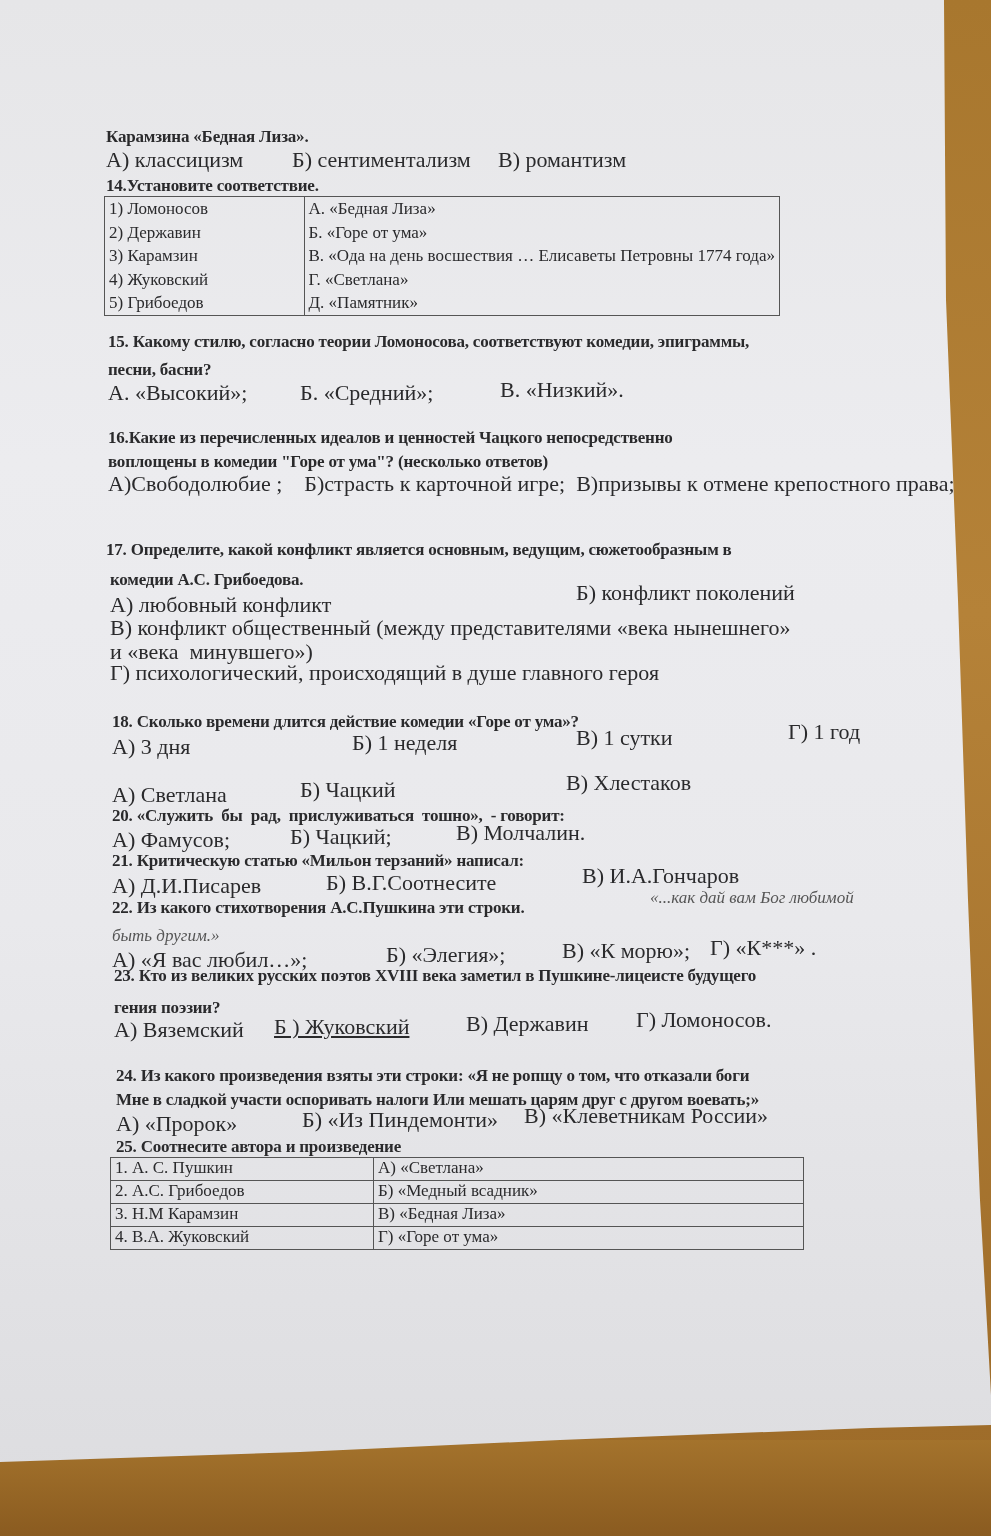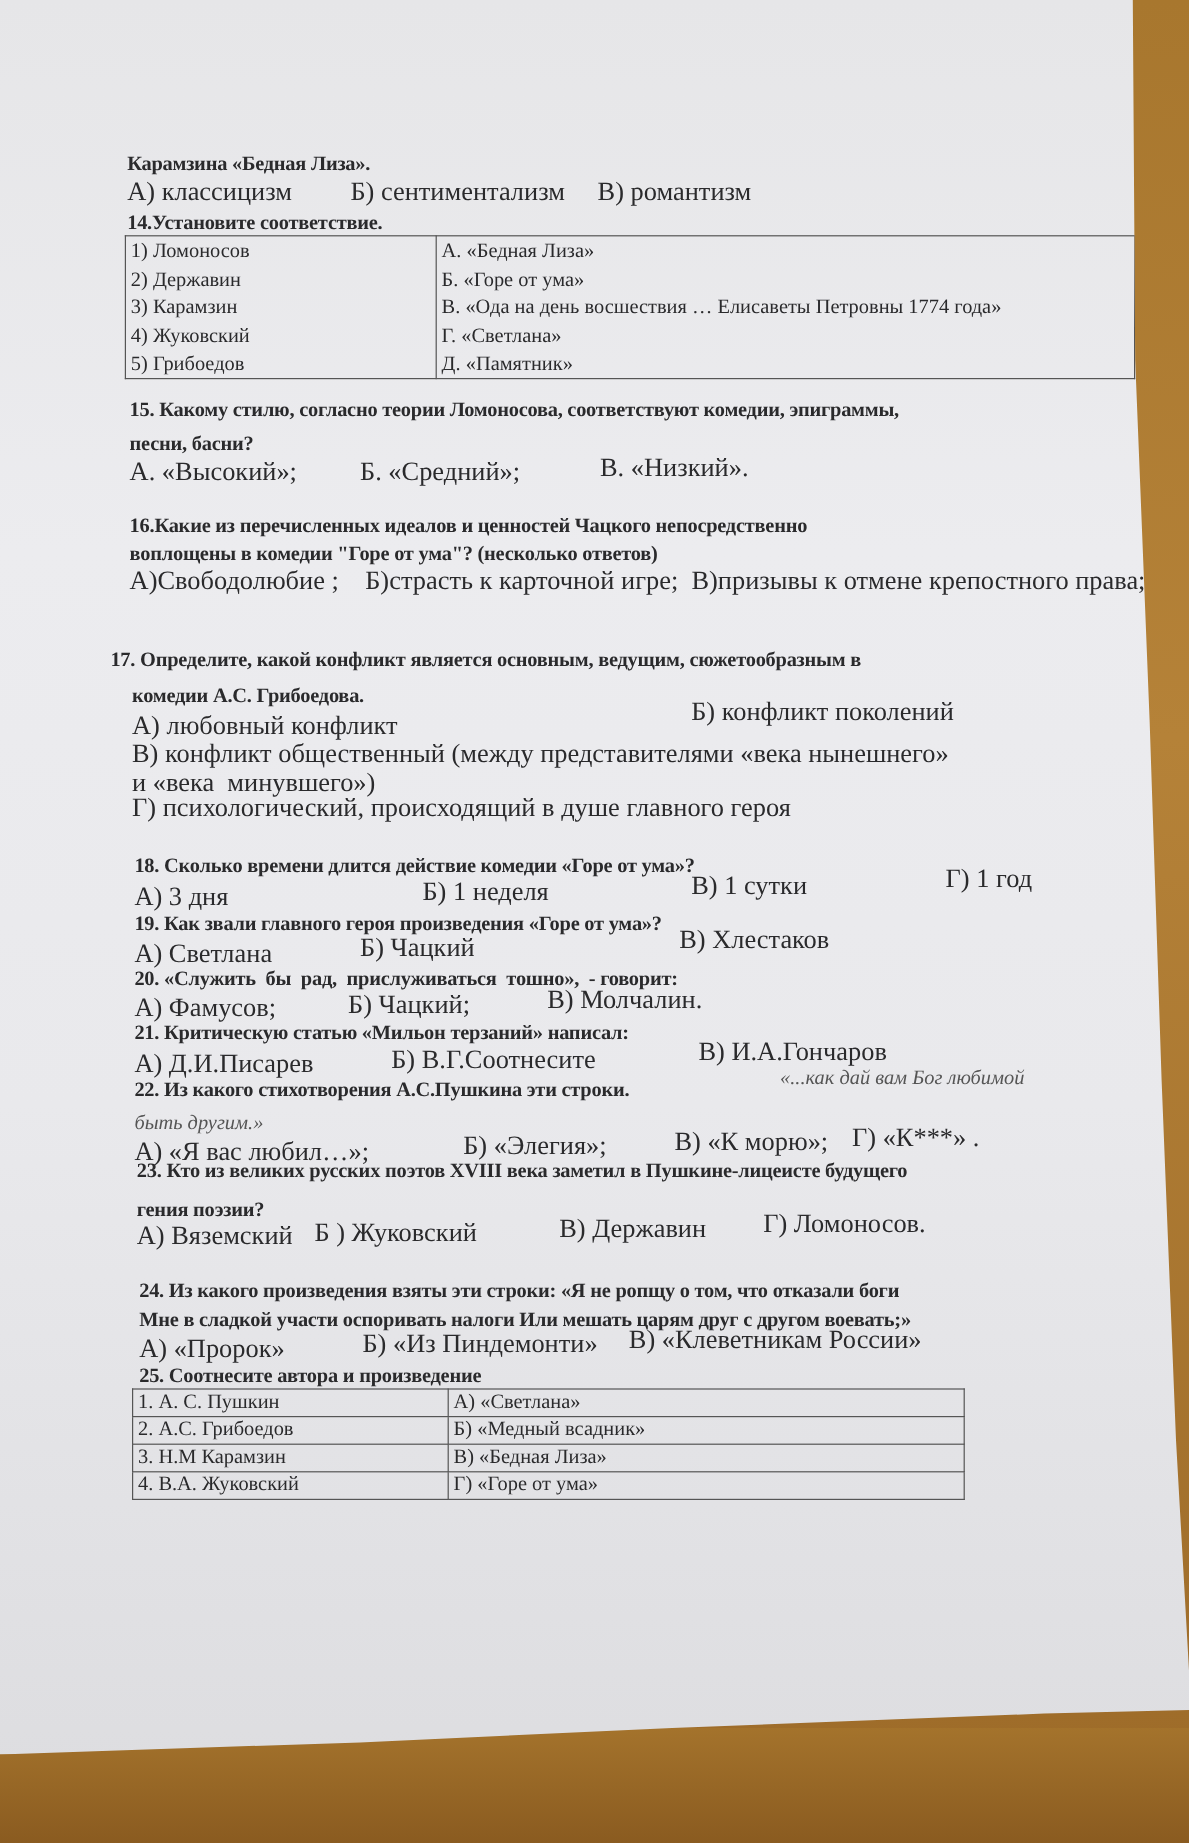--- a/index.html
+++ b/index.html
@@ -32,21 +32,21 @@
 <div class="wood-bottom"></div>
 
 <div class="paper">
 
   <div class="line b" style="left:106px;top:127px;">Карамзина «Бедная Лиза».</div>
   <div class="opt" style="left:106px;top:150px;">А) классицизм</div>
   <div class="opt" style="left:292px;top:150px;">Б) сентиментализм</div>
   <div class="opt" style="left:498px;top:150px;">В) романтизм</div>
 
   <div class="line b" style="left:106px;top:176px;">14.Установите соответствие.</div>
-  <table class="match" style="left:104px;top:196px;width:842px;">
+  <table class="match" style="left:104px;top:196px;width:676px;">
     <tbody>
         <tr>
       <td style="width:250px;" class="cellstack">
         <div>1) Ломоносов</div>
         <div>2) Державин</div>
         <div>3) Карамзин</div>
         <div>4) Жуковский</div>
         <div>5) Грибоедов</div>
       </td>
       <td class="cellstack">
@@ -63,35 +63,34 @@
   <div class="line b" style="left:108px;top:332px;">15. Какому стилю, согласно теории Ломоносова, соответствуют комедии, эпиграммы,</div>
   <div class="line b" style="left:108px;top:360px;">песни, басни?</div>
   <div class="opt" style="left:108px;top:383px;">А. «Высокий»;</div>
   <div class="opt" style="left:300px;top:383px;">Б. «Средний»;</div>
   <div class="opt" style="left:500px;top:380px;">В. «Низкий».</div>
 
   <div class="line b" style="left:108px;top:428px;">16.Какие из перечисленных идеалов и ценностей Чацкого непосредственно</div>
   <div class="line b" style="left:108px;top:452px;">воплощены в комедии "Горе от ума"? (несколько ответов)</div>
   <div class="opt" style="left:108px;top:474px;white-space:pre;">А)Свободолюбие ;    Б)страсть к карточной игре;  В)призывы к отмене крепостного права;</div>
 
-  <div class="line b" style="left:92px;top:540px;">17. Определите, какой конфликт является основным, ведущим, сюжетообразным в</div>
+  <div class="line b" style="left:106px;top:540px;">17. Определите, какой конфликт является основным, ведущим, сюжетообразным в</div>
   <div class="line b" style="left:110px;top:570px;">комедии А.С. Грибоедова.</div>
   <div class="opt" style="left:110px;top:595px;text-align:center;">А) любовный конфликт</div>
   <div class="opt" style="left:576px;top:583px;">Б) конфликт поколений</div>
   <div class="opt" style="left:110px;top:618px;">В) конфликт общественный (между представителями «века нынешнего»</div>
   <div class="opt" style="left:110px;top:642px;white-space:pre;">и «века  минувшего»)</div>
   <div class="opt" style="left:110px;top:663px;">Г) психологический, происходящий в душе главного героя</div>
 
   <div class="line b" style="left:112px;top:712px;">18. Сколько времени длится действие комедии «Горе от ума»?</div>
   <div class="opt" style="left:112px;top:737px;">А) 3 дня</div>
   <div class="opt" style="left:352px;top:733px;">Б) 1 неделя</div>
   <div class="opt" style="left:576px;top:728px;">В) 1 сутки</div>
   <div class="opt" style="left:788px;top:722px;">Г) 1 год</div>
 
-  <div class="line b" style="left:112px;top:760px;">19. Как звали главного героя произведения «Горе от ума»?</div>
   <div class="opt" style="left:112px;top:785px;">А) Светлана</div>
   <div class="opt" style="left:300px;top:780px;">Б) Чацкий</div>
   <div class="opt" style="left:566px;top:773px;">В) Хлестаков</div>
 
   <div class="line b" style="left:112px;top:806px;white-space:pre;">20. «Служить  бы  рад,  прислуживаться  тошно»,  - говорит:</div>
   <div class="opt" style="left:112px;top:830px;">А) Фамусов;</div>
   <div class="opt" style="left:290px;top:827px;">Б) Чацкий;</div>
   <div class="opt" style="left:456px;top:823px;">В) Молчалин.</div>
 
   <div class="line b" style="left:112px;top:851px;">21. Критическую статью «Мильон терзаний» написал:</div>
@@ -103,21 +102,21 @@
   <div class="line i" style="left:650px;top:888px;color:#555;">«...как дай вам Бог любимой</div>
   <div class="line i" style="left:112px;top:926px;color:#555;">быть другим.»</div>
   <div class="opt" style="left:112px;top:950px;">А) «Я вас любил…»;</div>
   <div class="opt" style="left:386px;top:945px;">Б) «Элегия»;</div>
   <div class="opt" style="left:562px;top:941px;">В) «К морю»;</div>
   <div class="opt" style="left:710px;top:938px;">Г) «К***» .</div>
 
   <div class="line b" style="left:114px;top:966px;">23. Кто из великих русских поэтов XVIII века заметил в Пушкине-лицеисте будущего</div>
   <div class="line b" style="left:114px;top:998px;">гения поэзии?</div>
   <div class="opt" style="left:114px;top:1020px;">А) Вяземский</div>
-  <div class="opt" style="left:262px;top:1017px;">Б ) Жуковский</div>
+  <div class="opt" style="left:274px;top:1017px;text-decoration:underline;">Б ) Жуковский</div>
   <div class="opt" style="left:466px;top:1014px;">В) Державин</div>
   <div class="opt" style="left:636px;top:1010px;">Г) Ломоносов.</div>
 
   <div class="line b" style="left:116px;top:1066px;">24. Из какого произведения взяты эти строки: «Я не ропщу о том, что отказали боги</div>
   <div class="line b" style="left:116px;top:1090px;">Мне в сладкой участи оспоривать налоги Или мешать царям друг с другом воевать;»</div>
   <div class="opt" style="left:116px;top:1114px;">А) «Пророк»</div>
   <div class="opt" style="left:302px;top:1110px;">Б) «Из Пиндемонти»</div>
   <div class="opt" style="left:524px;top:1106px;">В) «Клеветникам России»</div>
 
   <div class="line b" style="left:116px;top:1137px;">25. Соотнесите автора и произведение</div>

